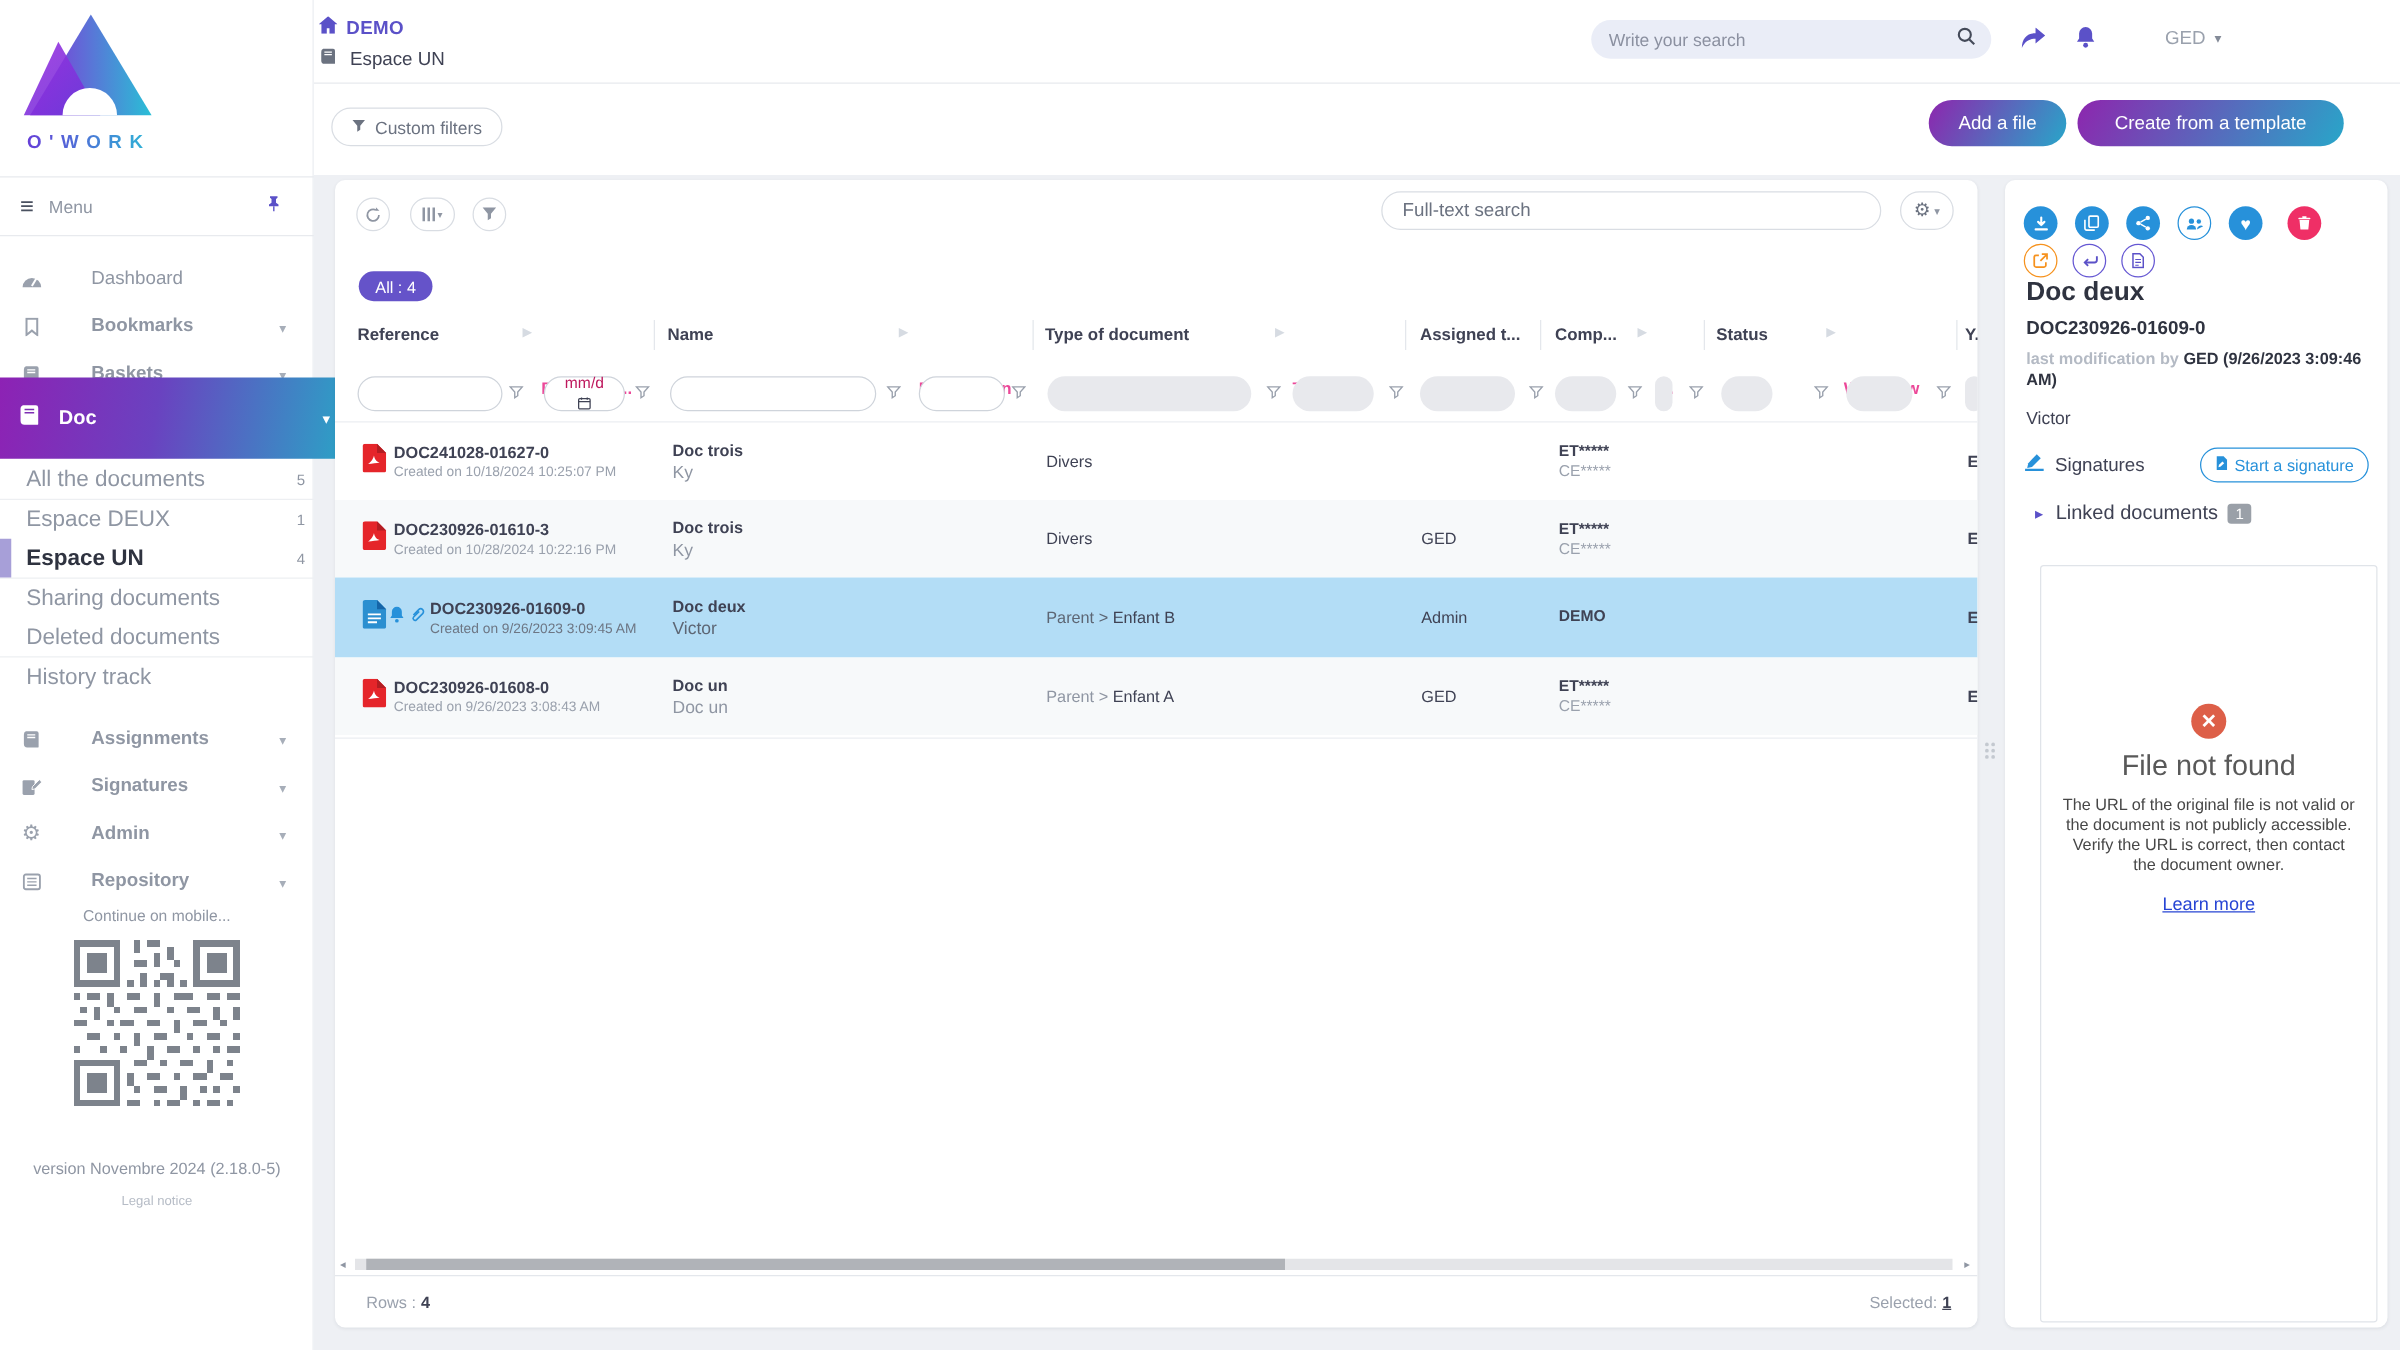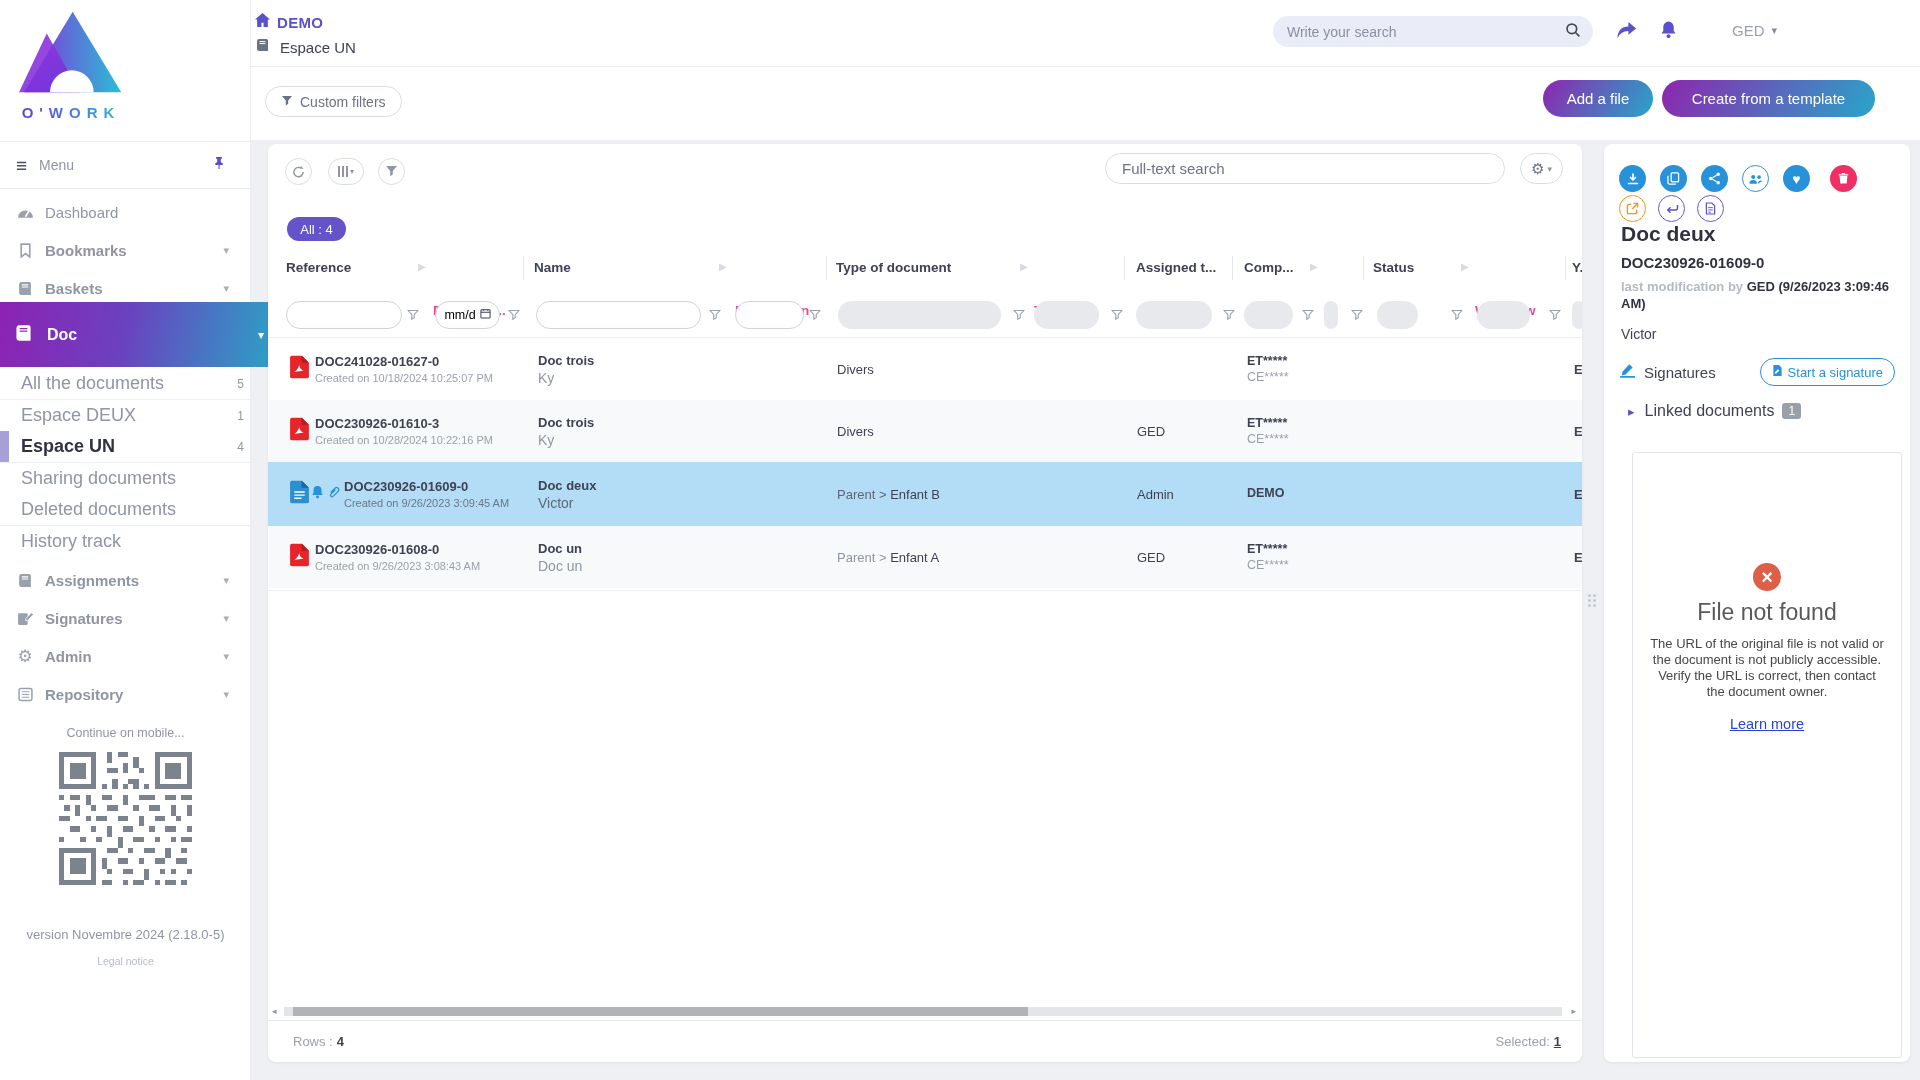--- a/index.html
+++ b/index.html
@@ -28,21 +28,21 @@
   
   .sidebar{left:0;top:0;width:251px;height:1080px;background:#fff;border-right:1px solid #eceef2;box-sizing:border-box;}
   .logo-wrap{left:14px;top:10px;width:114px;text-align:center;}
   .logo-text{margin-top:2px;font-size:15px;font-weight:bold;letter-spacing:6px;background:linear-gradient(90deg,#6a35d8,#29bfd6);-webkit-background-clip:text;background-clip:text;color:transparent;}
   .menu-row{left:0;top:141px;width:251px;height:48px;border-top:1px solid #e8eaee;border-bottom:1px solid #e8eaee;display:flex;align-items:center;box-sizing:border-box;}
   .menu-row .burger{margin-left:16px;font-size:19px;color:#4a5160;line-height:1;}
   .menu-row .mlabel{margin-left:12px;font-size:14px;color:#8f96a3;}
   .menu-row .pin{margin-left:auto;margin-right:26px;}
   .nav-top{left:0;top:193px;width:251px;}
   .nav-bottom{left:0;top:561px;width:251px;}
-  .nav-item{height:38px;display:flex;align-items:center;cursor:pointer;}
+  .nav-item{height:38px;display:flex;align-items:flex-end;cursor:pointer;gap:28px;}
   .nav-item .nicon{width:20px;margin-left:15px;display:flex;justify-content:center;}
   .nav-item .nlabel{margin-left:10px;font-size:15px;color:#8f96a3;font-weight:600;}
   .nav-item.plain .nlabel{font-weight:400;}
   .nav-item .ncaret{margin-left:auto;margin-right:22px;color:#a7aeb9;font-size:11px;}
   .gear-glyph{font-size:17px;color:#9aa1ad;line-height:1;}
   .doc-band{left:0;top:302px;width:277px;height:65px;background:linear-gradient(100deg,#8d22b4 0%,#6a42c0 45%,#2ba3c6 100%);display:flex;align-items:center;cursor:pointer;}
   .doc-band .nicon{width:22px;margin-left:15px;}
   .doc-band .nlabel{margin-left:10px;color:#fff;font-weight:bold;font-size:16px;}
   .doc-band .ncaret{margin-left:auto;margin-right:13px;color:#fff;font-size:12px;}
   .subnav{left:0;top:368px;width:251px;}
@@ -72,21 +72,21 @@
   .gear-pill .caret{font-size:9px;color:#8f96a3;}
   .tab-all{position:absolute;left:19px;top:73px;width:59px;height:24px;background:#6553c9;color:#fff;border:none;border-radius:12px;font-size:13px;font-family:inherit;cursor:pointer;}
   .thead{position:absolute;left:0;top:108px;width:1480px;height:36px;}
   .th{position:absolute;top:8px;font-size:13.5px;font-weight:bold;color:#3f4254;white-space:nowrap;}
   .th.muted{color:#ec4899;margin-top:43px;}
   .sort-arrow{position:absolute;top:9px;font-size:10px;color:#d6dbe2;cursor:pointer;}
   .col-div{position:absolute;top:4px;width:1px;height:24px;background:#e4e7ec;}
   .tfilter{position:absolute;left:0;top:150px;width:1314px;height:44px;}
   .fpill{position:absolute;top:7px;height:28px;border:1px solid #cfd4db;border-radius:14px;background:#fff;box-sizing:border-box;}
   .fpill.gray{background:#e8e9ed;border:none;}
-  .fpill.date{display:flex;align-items:center;justify-content:center;gap:4px;color:#000000;font-size:12.5px;}
+  .fpill.date{display:flex;align-items:center;justify-content:center;gap:4px;color:#be185d;font-size:12.5px;flex-direction:column;}
   .ffunnel{position:absolute;top:13px;cursor:pointer;}
   .trow{position:absolute;left:0;width:1314px;height:62px;cursor:pointer;}
   .trow.alt{background:#f7f9fa;}
   .trow.sel{background:#b3ddf6;}
   .trow .cell{position:absolute;top:50%;transform:translateY(-50%);}
   .c-icon{left:22px;}
   .c-badges{left:43px;display:flex;gap:3px;align-items:center;}
   .c-ref{left:47px;}
   .c-ref.indent{left:76px;}
   .c-ref .ref{font-size:13px;font-weight:bold;color:#3f4254;}

